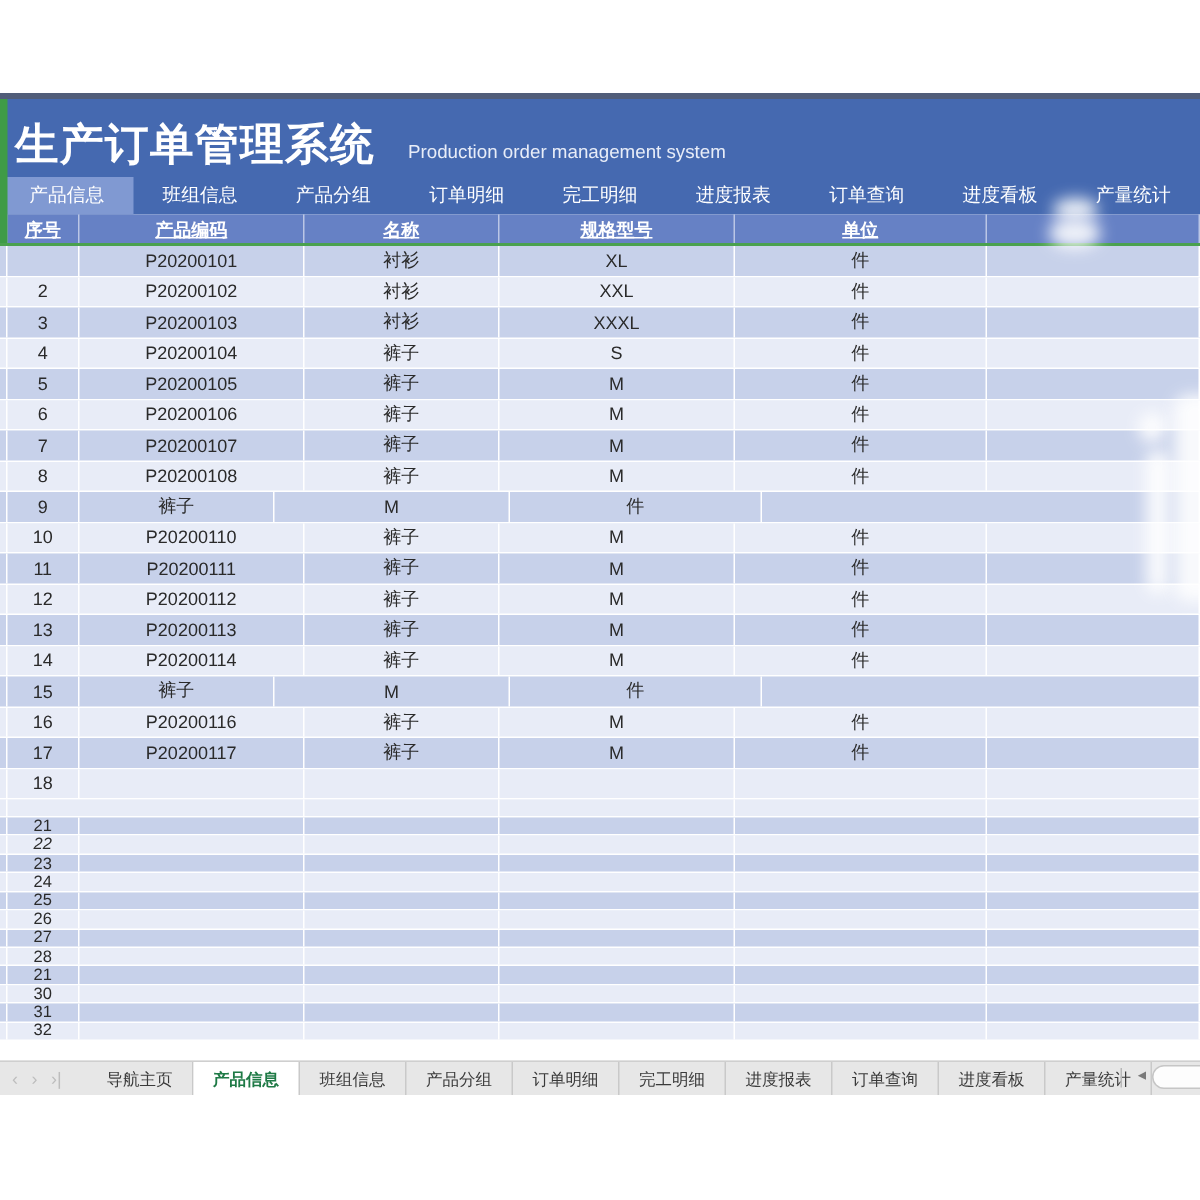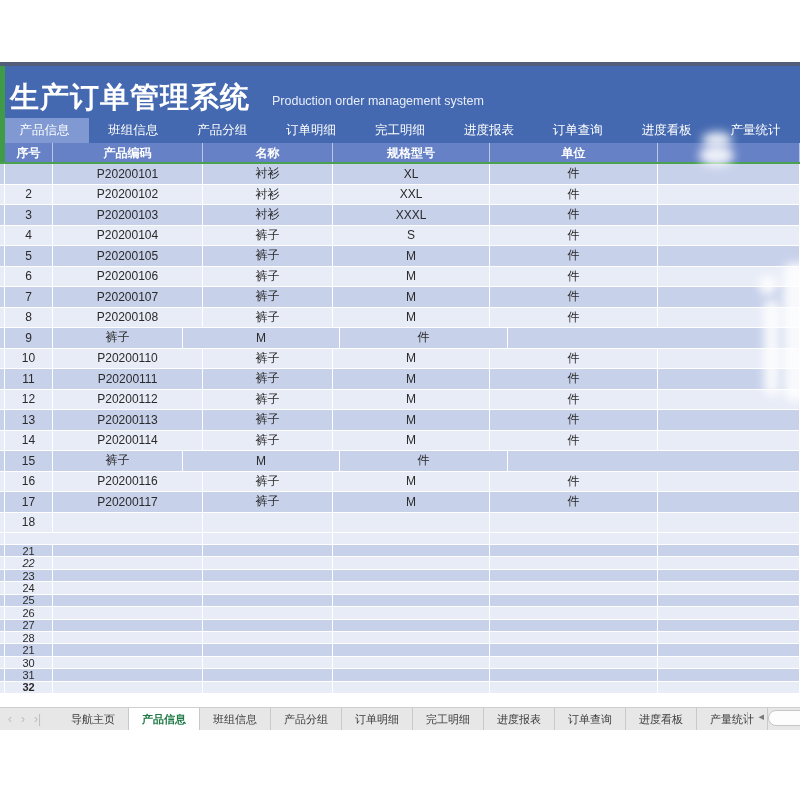--- a/index.html
+++ b/index.html
@@ -15,21 +15,21 @@
 
   .green-strip{position:absolute;left:0;top:66px;width:5px;height:96px;background:#3f9b47;z-index:5;}
 
   .nav-row{position:absolute;left:0;top:118px;width:800px;height:25px;background:#4569b0;display:flex;}
   .nav-tab{flex:1;display:flex;align-items:center;justify-content:center;color:#fff;
     font-size:12.5px;cursor:pointer;}
   .nav-tab.active{background:#8099d2;}
 
   .thead{position:absolute;left:0;top:143px;width:800px;height:20px;background:#6681c5;display:flex;}
   .thead .hcell{display:flex;align-items:center;justify-content:center;color:#fff;
-    font-size:12px;font-weight:bold;border-right:1px solid rgba(255,255,255,.55);}
+    font-size:12px;font-weight:bold;border-right:1px solid rgba(255,255,255,.55);text-decoration:underline;}
   .gutter{width:5px;flex:none;border-right:1px solid rgba(255,255,255,.55);}
 
   .green-line{position:absolute;left:0;top:162px;width:800px;height:2px;background:#4aa14e;z-index:4;}
 
   .tbody{position:absolute;left:0;top:164px;width:800px;}
   .trow{display:flex;width:800px;border-bottom:1px solid #fff;}
   .trow.data{height:20.5px;}
   .trow.tall-empty{height:20px;}
   .trow.short{height:12.45px;}
   .trow.odd{background:#c7d1ea;}
@@ -358,21 +358,21 @@
         <div class="rowgutter"></div>
         <div class="tcell" style="width: 48px;">31</div>
         <div class="tcell" style="width: 150px;"></div>
         <div class="tcell" style="width: 130px;"></div>
         <div class="tcell" style="width: 157px;"></div>
         <div class="tcell" style="width: 168px;"></div>
         <div class="tcell" style="width: 142px; flex: 1 1 0%;"></div>
       </div>
       <div class="trow short even">
         <div class="rowgutter"></div>
-        <div class="tcell" style="width: 48px; font-weight: bold;">32</div>
+        <div class="tcell" style="width: 48px;">32</div>
         <div class="tcell" style="width: 150px;"></div>
         <div class="tcell" style="width: 130px;"></div>
         <div class="tcell" style="width: 157px;"></div>
         <div class="tcell" style="width: 168px;"></div>
         <div class="tcell" style="width: 142px; flex: 1 1 0%;"></div>
       </div>
     </div>
 
   <div class="sheet-bar">
     <div class="sheet-nav">

